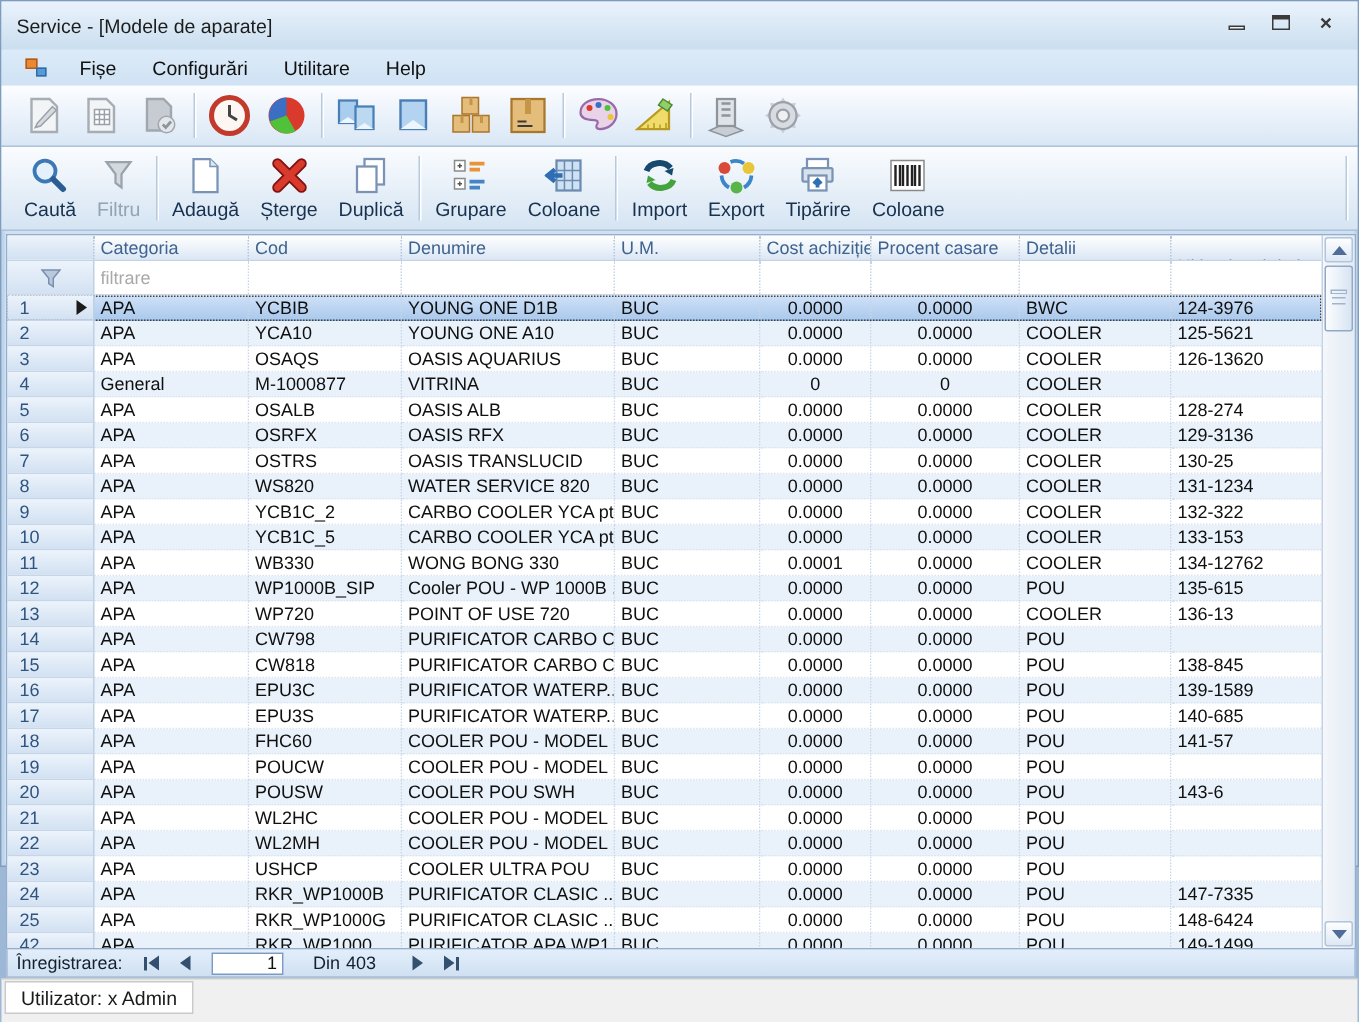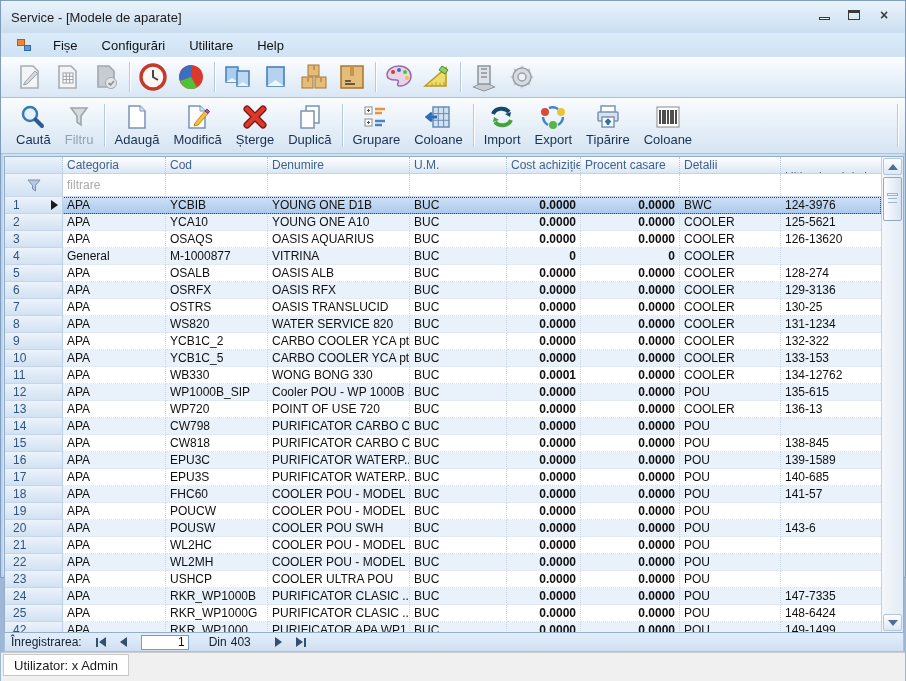--- a/index.html
+++ b/index.html
@@ -61,21 +61,21 @@
   .gfilter .fcell { border-right:1px dotted #c7d4e4; height:100%; }
   .gfilter input { width:100%; height:100%; border:0; outline:none; font-size:12px; color:#333;
                    padding:0 4px; font-family:"Liberation Sans",sans-serif; }
   .gfilter input::placeholder { color:#a9a9a9; }
   .rowheadcell { background:linear-gradient(#ecf3fb,#d2e1f2); border-right:1px solid #bfd0e4;
                  display:flex; align-items:center; position:relative; flex:0 0 58px; }
   .grow { display:flex; height:17px; background:#fff; }
   .grow.alt { background:#e9f1fa; }
   .grow .cell { font-size:12px; color:#101010; padding:1px 4px 0; border-right:1px dotted #c7d6e6;
                 border-bottom:1px dotted #dbe4ee; white-space:nowrap; overflow:hidden; }
-  .grow .cell.num { text-align:right;font-weight:bold; }
+  .grow .cell.num { text-align:center; }
   .grow .rowheadcell { font-size:12px; color:#2f5480; padding-left:8px; border-bottom:1px solid #c6d5e8; }
   .grow.selected { background:linear-gradient(#cfe1f7,#a9c8ec); outline:1px dotted #444; outline-offset:-1px; }
   .grow.selected .cell { border-bottom:1px solid #8fb2da; }
   .selarrow { position:absolute; right:4px; top:3px; width:0; height:0;
               border-left:7px solid #1b1b1b; border-top:5px solid transparent; border-bottom:5px solid transparent; display:none; }
   .grow.selected .selarrow { display:block; }
 
   
   .vscroll { position:absolute; top:0; right:0; width:22px; bottom:0;
              background:linear-gradient(90deg,#f4f7fb,#e3ebf4); border-left:1px solid #c3d2e3; }
@@ -279,31 +279,20 @@
         </span>
         <span class="t2sep"></span>
         <span class="tbtn">
           <span class="ti">
             <svg width="26" height="26" viewBox="0 0 26 26">
               <path d="M5 2h11l5 5v17H5z" fill="#fff" stroke="#7a93b4" stroke-width="1.5"></path>
               <path d="M16 2v5h5" fill="#dce8f4" stroke="#7a93b4"></path>
             </svg>
           </span>
           <span>Adaugă</span>
-        </span>
-        <span class="tbtn">
-          <span class="ti">
-            <svg width="26" height="26" viewBox="0 0 26 26">
-              <path d="M4 2h11l5 5v17H4z" fill="#fff" stroke="#7a93b4" stroke-width="1.5"></path>
-              <path d="M15 2v5h5" fill="#dce8f4" stroke="#7a93b4"></path>
-              <path d="M10 19 20 7l3 2.5L13 21l-4 1z" fill="#f5c23a" stroke="#b98a14"></path>
-              <path d="M20 7l3 2.5 1.5-2L21.8 5z" fill="#a05ac8" stroke="#6e3192"></path>
-            </svg>
-          </span>
-          <span>Modifică</span>
         </span>
         <span class="tbtn">
           <span class="ti">
             <svg width="26" height="26" viewBox="0 0 26 26">
               <path d="M5 5 21 21 M21 5 5 21" stroke="#7d1410" stroke-width="7" stroke-linecap="round"></path>
               <path d="M5 5 21 21 M21 5 5 21" stroke="#d93a2b" stroke-width="4.5" stroke-linecap="round"></path>
             </svg>
           </span>
           <span>Șterge</span>
         </span>

